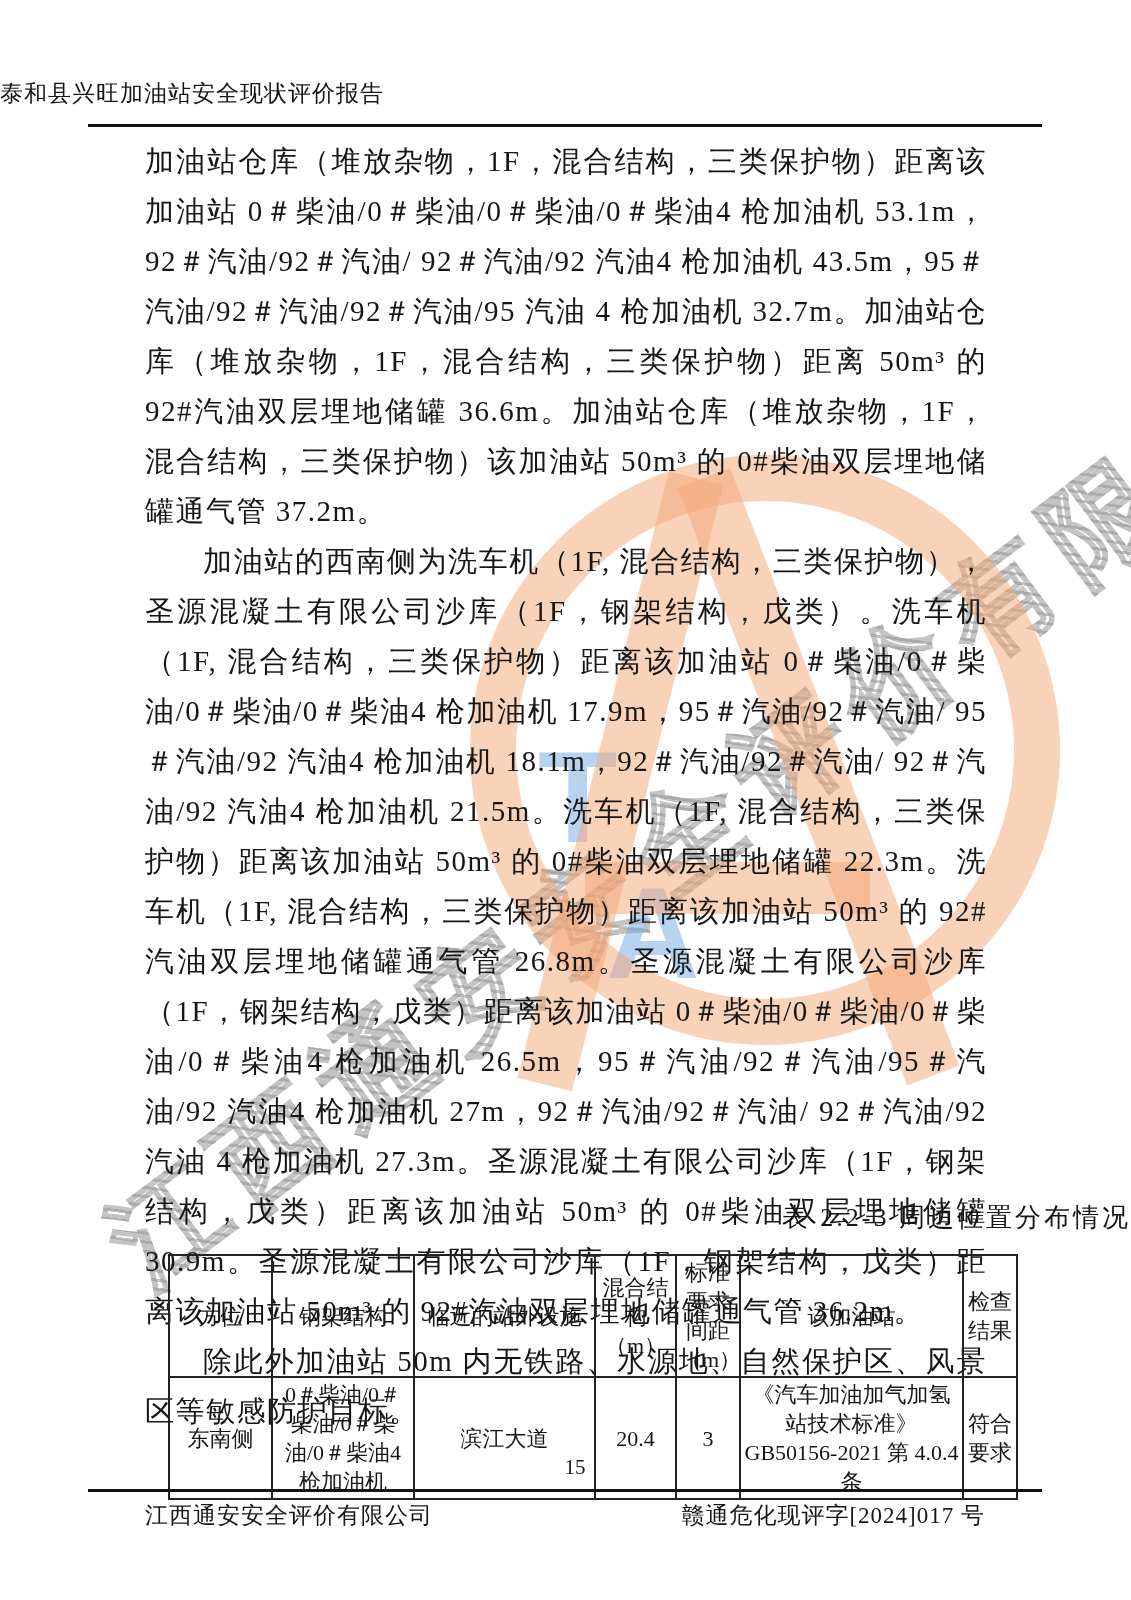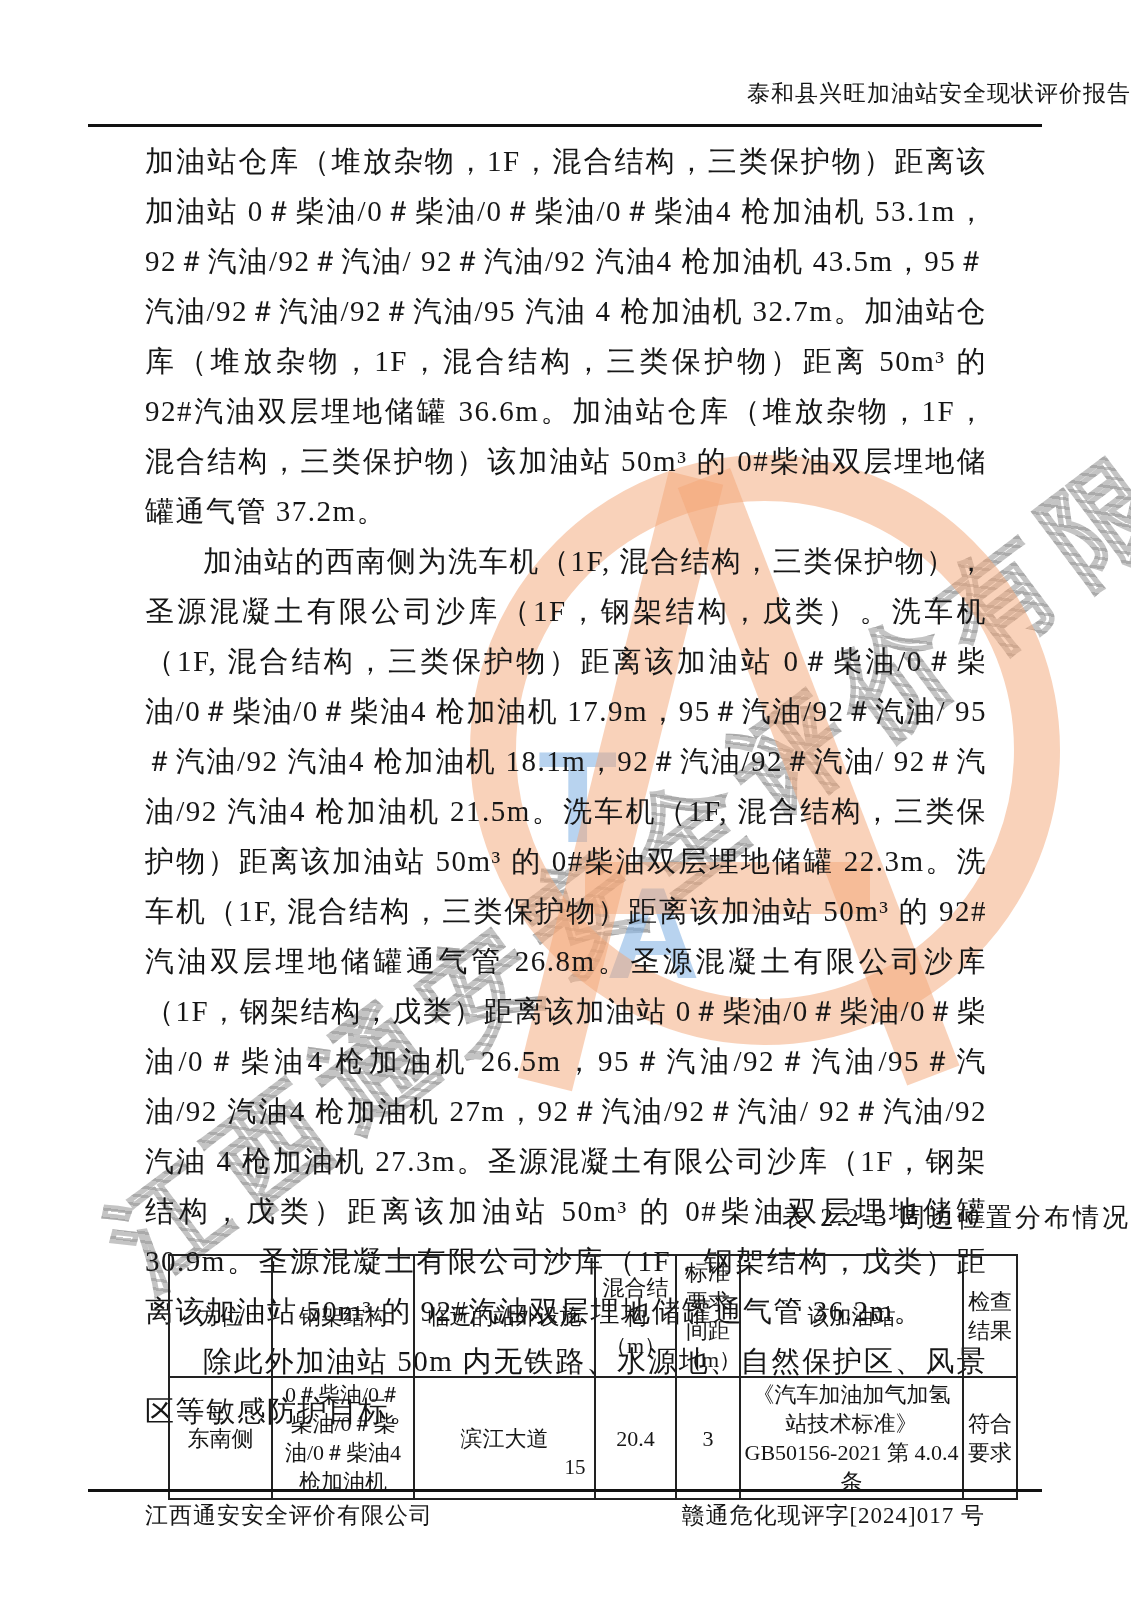--- a/index.html
+++ b/index.html
@@ -44,21 +44,21 @@
   .wm-red{
     position:absolute;left:415px;top:1046px;
     font-family:"Liberation Sans","DejaVu Sans",sans-serif;
     font-weight:bold;font-size:104px;line-height:1.1;letter-spacing:2px;
     color:rgba(219,48,42,0.50);white-space:nowrap;
   }
   
   .content-layer{position:absolute;inset:0;z-index:1;}
   .doc-title{
     position:absolute;top:78px;left:0;right:0;
-    text-align:right;font-size:23px;letter-spacing:1px;
+    text-align:left;font-size:23px;letter-spacing:1px;
   }
   .rule{position:absolute;left:88px;width:954px;height:3px;background:#121212;}
   .rule-top{top:124px;}
   .rule-bottom{top:1489px;}
   .body-text{position:absolute;left:145px;top:136px;width:842px;}
   .body-text p{
     margin:0;font-size:29px;line-height:50px;letter-spacing:1.5px;
     text-align:justify;text-justify:inter-character;
   }
   .body-text p.indent{text-indent:2em;}

